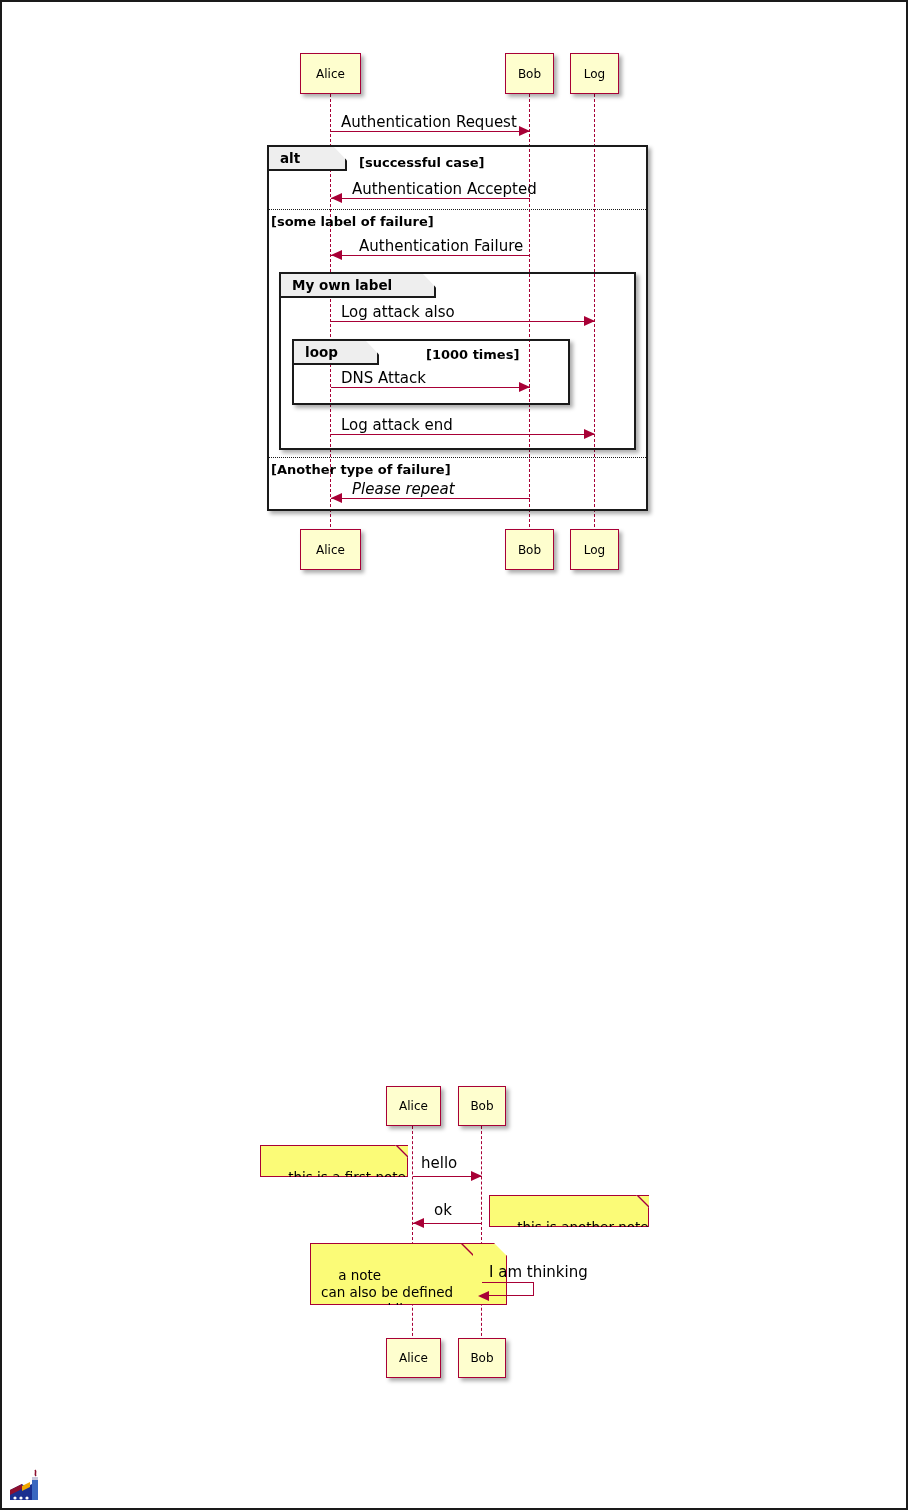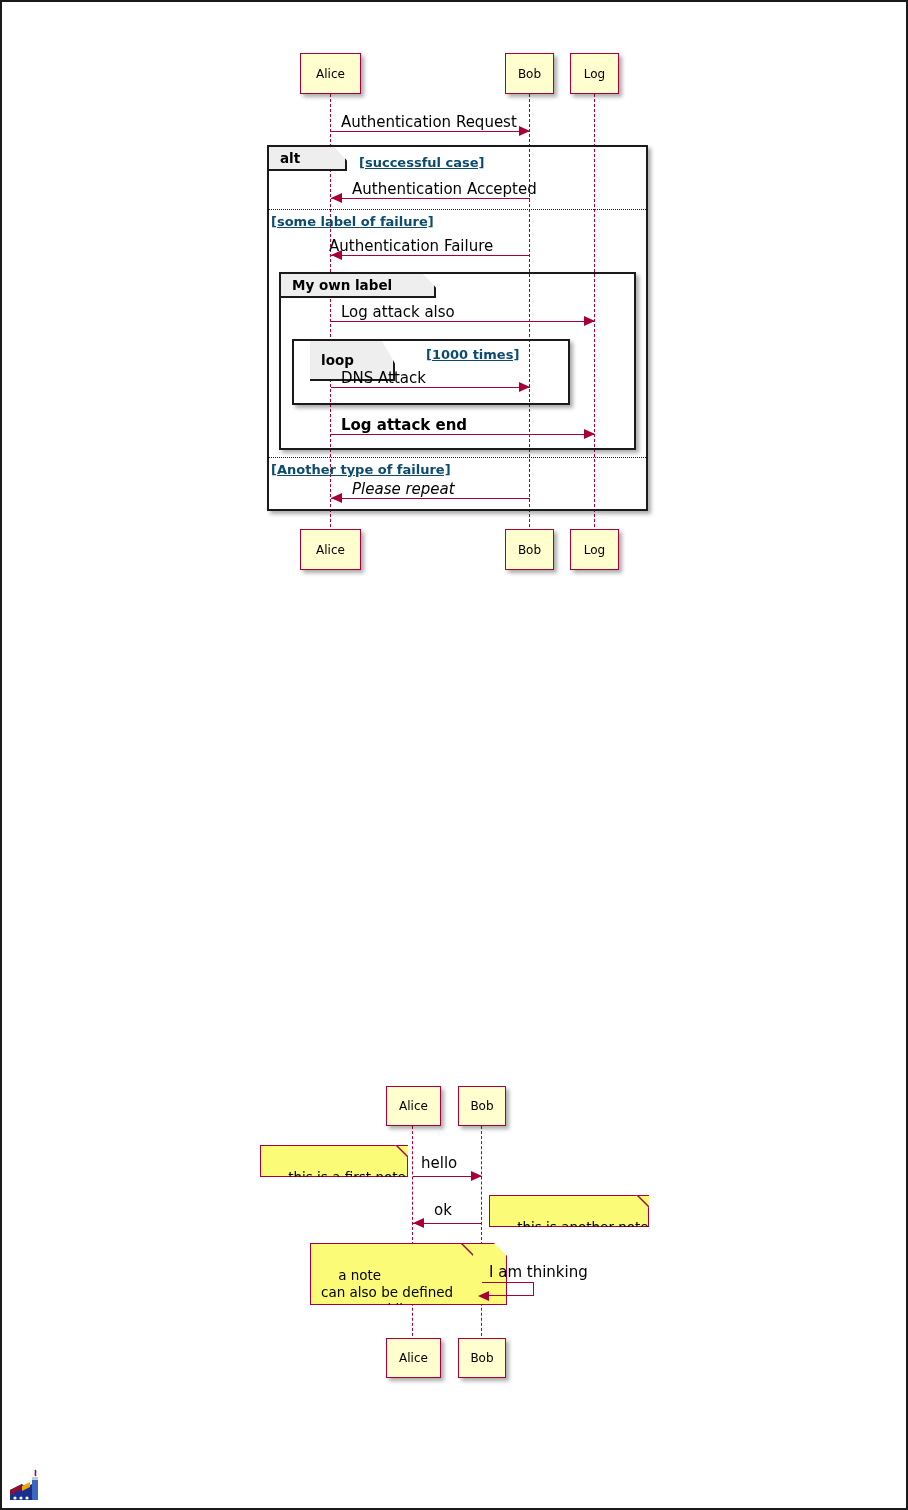--- a/index.html
+++ b/index.html
@@ -114,26 +114,25 @@
     font-weight: bold;
     display: flex;
     align-items: center;
     padding-left: 11px;
     -webkit-clip-path: polygon(0 0, calc(100% - 13px) 0, 100% 56%, 100% 100%, 0 100%);
     clip-path: polygon(0 0, calc(100% - 13px) 0, 100% 56%, 100% 100%, 0 100%);
     white-space: nowrap;
   }
   .frame-cond {
     position: absolute;
-    color: #0c4a6e;
+    color: #000000;
     font-size: 13px;
     font-weight: bold;
     line-height: 1;
     white-space: nowrap;
-    text-decoration: underline;
   }
   .frame-divider {
     position: absolute;
     height: 0;
     border-top: 1.6px dotted #1a1a1a;
   }
 
   
   .note {
     position: absolute;
@@ -212,44 +211,44 @@
   </div>
   <div class="frame-cond" style="left:359px; top:156px;">[successful case]</div>
 
   <div class="msg-label" style="left:352px; top:182px;">Authentication Accepted</div>
   <div class="msg-line" style="left:331px; top:198px; width:199px;"></div>
   <div class="arrow-left" style="left:331px; top:193px;"></div>
 
   <div class="frame-divider" style="left:267px; top:209px; width:381px;"></div>
   <div class="frame-cond" style="left:271px; top:215px;">[some label of failure]</div>
 
-  <div class="msg-label" style="left:329px; top:239px;">Authentication Failure</div>
+  <div class="msg-label" style="left:359px; top:239px;">Authentication Failure</div>
   <div class="msg-line" style="left:331px; top:255px; width:199px;"></div>
   <div class="arrow-left" style="left:331px; top:250px;"></div>
 
   <div class="frame" style="left:279px; top:272px; width:357px; height:178px;"></div>
   <div class="frame-tab" style="left:281px; top:274px; width:155px; height:24px;">
     <span>My own label</span>
   </div>
 
   <div class="msg-label" style="left:341px; top:305px;">Log attack also</div>
   <div class="msg-line" style="left:331px; top:321px; width:264px;"></div>
   <div class="arrow-right" style="left:584px; top:316px;"></div>
 
   <div class="frame" style="left:292px; top:339px; width:278px; height:66px;"></div>
-  <div class="frame-tab" style="left:294px; top:341px; width:85px; height:40px;margin-left:16px;">
+  <div class="frame-tab" style="left:294px; top:341px; width:85px; height:24px;">
     <span>loop</span>
   </div>
   <div class="frame-cond" style="left:397px; top:348px;margin-left:29px;">[1000 times]</div>
 
   <div class="msg-label" style="left:341px; top:371px;">DNS Attack</div>
   <div class="msg-line" style="left:331px; top:387px; width:199px;"></div>
   <div class="arrow-right" style="left:519px; top:382px;"></div>
 
-  <div class="msg-label" style="left:341px; top:418px;font-weight:bold;">Log attack end</div>
+  <div class="msg-label" style="left:341px; top:418px;">Log attack end</div>
   <div class="msg-line" style="left:331px; top:434px; width:264px;"></div>
   <div class="arrow-right" style="left:584px; top:429px;"></div>
 
   <div class="frame-divider" style="left:267px; top:457px; width:381px;"></div>
   <div class="frame-cond" style="left:271px; top:463px;">[Another type of failure]</div>
 
   <div class="msg-label" style="left:352px; top:482px;font-style:italic;">Please repeat</div>
   <div class="msg-line" style="left:331px; top:498px; width:199px;"></div>
   <div class="arrow-left" style="left:331px; top:493px;"></div>
 

